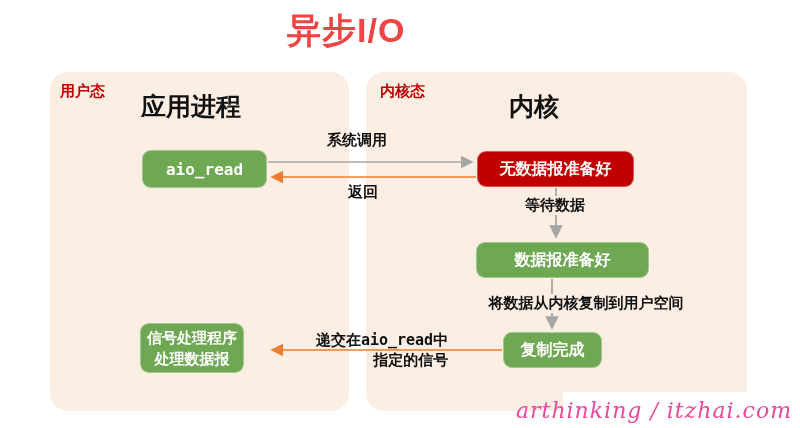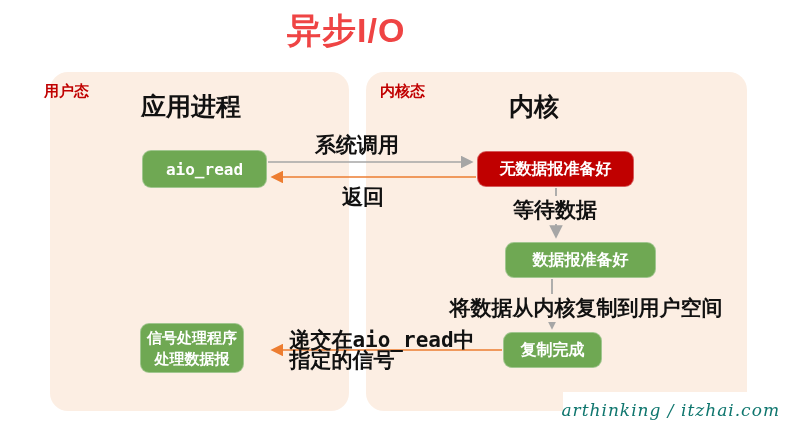--- a/index.html
+++ b/index.html
@@ -33,52 +33,52 @@
     border-radius:9px;color:#fff;font-weight:bold;font-size:16px;
     text-align:center;box-sizing:border-box;
     border:1px solid rgba(255,255,255,0.35);
     white-space:nowrap;
   }
   .node-green{background:var(--green,#6FA853);}
   .node-red{background:var(--red,#C00000);}
   .mono{font-family:"DejaVu Sans Mono","Liberation Mono",monospace;}
   .node-aio{left:142px;top:150px;width:125px;height:38px;}
   .node-nodatagram{left:477px;top:151px;width:157px;height:36px;}
-  .node-ready{left:476px;top:242px;width:151px;height:36px;margin-left:29px;}
+  .node-ready{left:476px;top:242px;width:173px;height:36px;}
   .node-copydone{left:503px;top:332px;width:99px;height:36px;}
   .node-signal{left:140px;top:323px;width:104px;height:50px;font-size:15px;line-height:21px;}
   .edge-label{
-    font-size:21px;font-weight:bold;color:#111;white-space:nowrap;
+    font-size:15px;font-weight:bold;color:#111;white-space:nowrap;
     transform:translateX(-50%);
   }
   .lbl-syscall{left:357px;top:131px;}
   .lbl-return{left:363px;top:183px;}
   .lbl-wait{left:555px;top:196px;background:var(--panel_bg,#FCEEE3);padding:0 3px;}
   .lbl-copy{left:554px;top:294px;background:var(--panel_bg,#FCEEE3);padding:0 3px;margin-left:32px;}
-  .lbl-signal{left:382px;top:330px;text-align:left;line-height:19px;}
+  .lbl-signal{left:382px;top:330px;text-align:right;line-height:19px;}
   svg.arrows{left:0;top:0;width:800px;height:428px;pointer-events:none;}
   .watermark-box{
     left:563px;top:392px;width:237px;height:36px;background:#ffffff;
     display:flex;align-items:center;justify-content:flex-end;
   }
   .watermark-text{
     font-family:"DejaVu Serif","Liberation Serif",serif;
-    font-style:italic;color:#0f766e;font-size:17px;
-    padding-right:20px;letter-spacing:1px;white-space:nowrap;
+    font-style:italic;color:#ec4899;font-size:22px;
+    padding-right:8px;letter-spacing:1px;white-space:nowrap;
   }
 </style>
 </head>
 <body>
 
 <div class="abs title">异步I/O</div>
 
 <div class="abs panel panel-user"></div>
 <div class="abs panel panel-kernel"></div>
 
-<div class="abs corner-label" style="left:44px;top:82px;">用户态</div>
+<div class="abs corner-label" style="left:60px;top:82px;">用户态</div>
 <div class="abs corner-label" style="left:380px;top:82px;">内核态</div>
 
 <div class="abs panel-header" style="left:191px;top:90px;">应用进程</div>
 <div class="abs panel-header" style="left:534px;top:90px;">内核</div>
 
 <svg class="abs arrows" viewBox="0 0 800 428" xmlns="http://www.w3.org/2000/svg">
   <defs>
     <marker id="head-gray" viewBox="0 0 10 10" refX="8" refY="5" markerWidth="7.5" markerHeight="7.5" orient="auto-start-reverse">
       <path d="M0,0 L10,5 L0,10 z" fill="#A6A6A6"></path>
     </marker>

